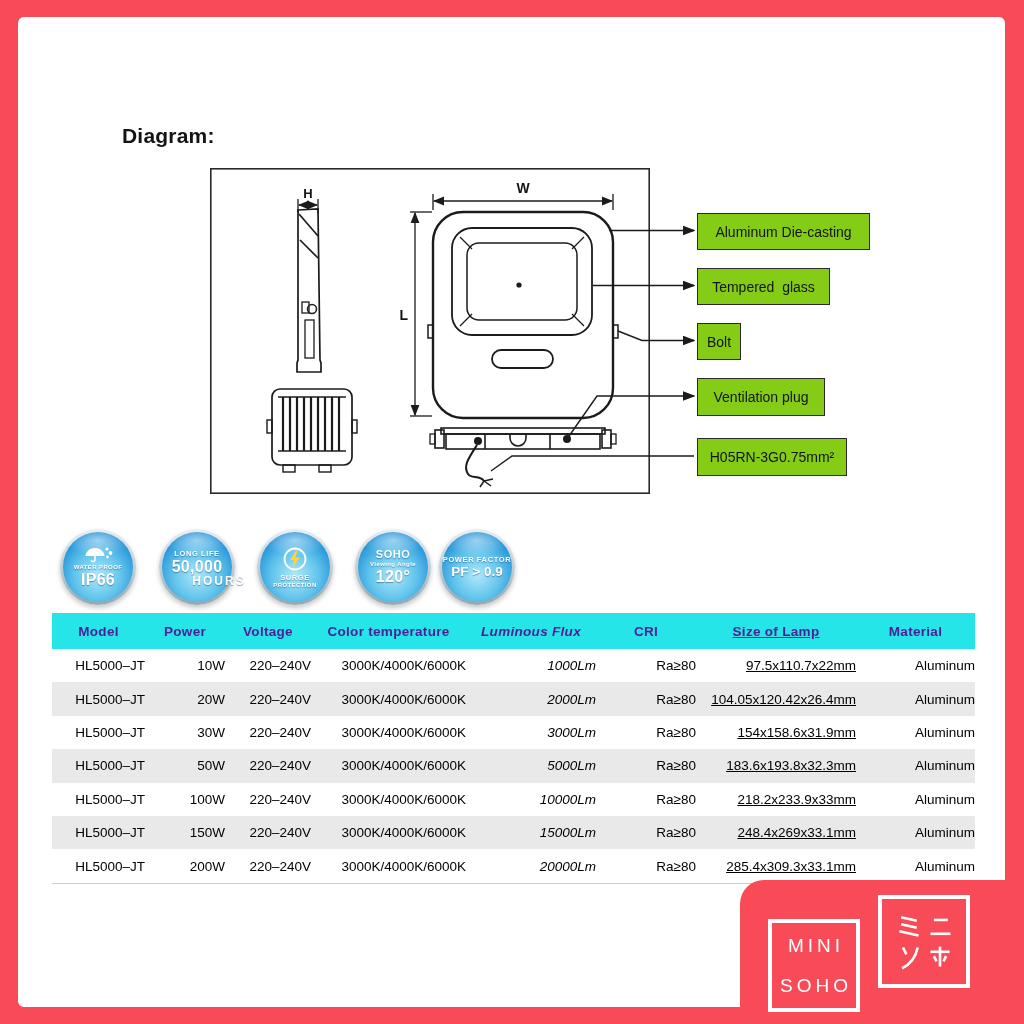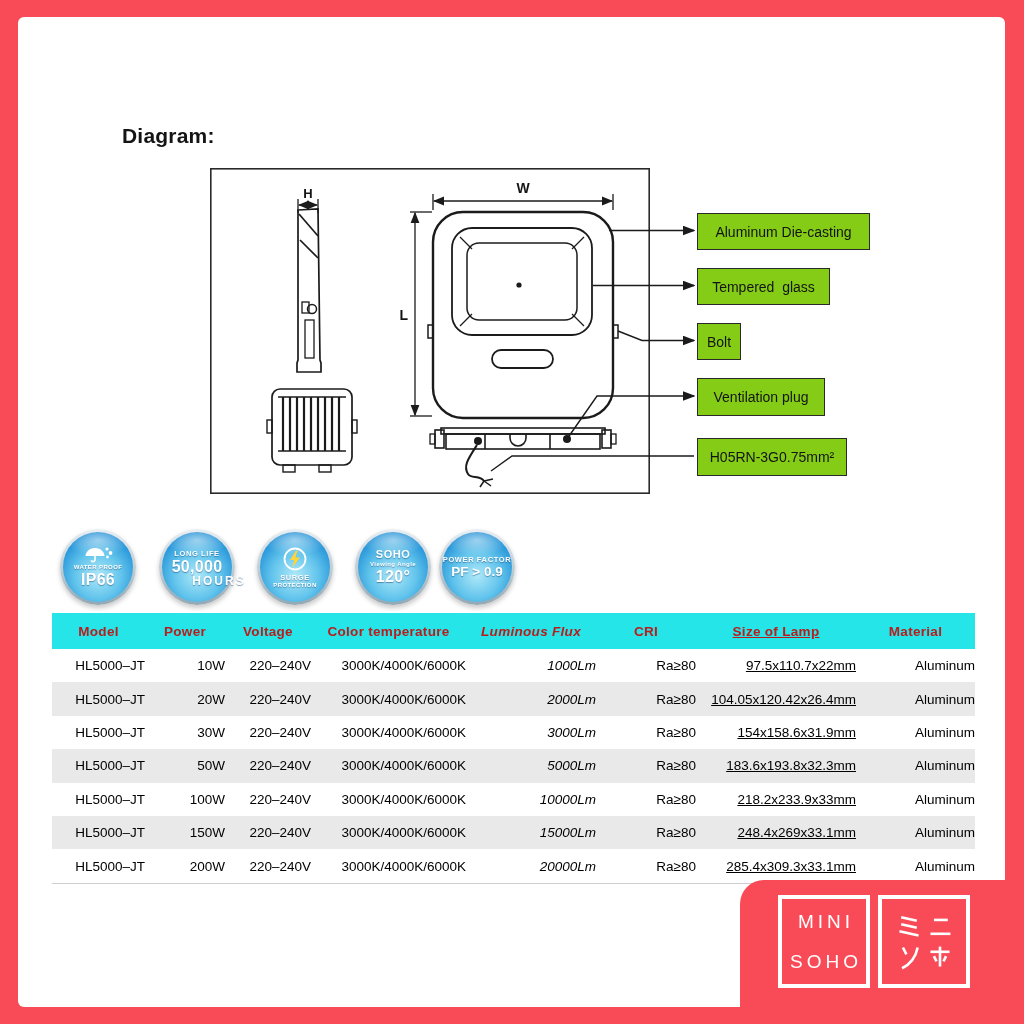--- a/index.html
+++ b/index.html
@@ -51,21 +51,21 @@
   .b-big2{font-size:13.5px;font-weight:bold;line-height:16px;}
   .b-hours{font-size:12px;font-weight:bold;letter-spacing:2px;line-height:10px;padding-left:44px;}
   .badge-icon{display:block;margin-bottom:1px;}
 
   .spec-table{
     position:absolute;left:52px;top:613px;width:923px;
     border-collapse:collapse;table-layout:fixed;
     border-bottom:1px solid #cdcdcd;
   }
   .spec-table th{
-    background:#26e5e8;color:#b91c1c;font-size:13.5px;font-weight:bold;
+    background:#26e5e8;color:#4c1d95;font-size:13.5px;font-weight:bold;
     height:36px;text-align:center;letter-spacing:0.3px;padding:0;
   }
   .spec-table td{
     font-size:13.5px;color:#000000;height:33.4px;text-align:right;padding:0;
     white-space:nowrap;
   }
   .spec-table tbody tr:nth-child(even){background:#e9e9e9;}
   .spec-table tbody tr:nth-child(odd){background:#ffffff;}
   .spec-table th:nth-child(1),.spec-table td:nth-child(1){width:93px;}
   .spec-table th:nth-child(2),.spec-table td:nth-child(2){width:80px;}
@@ -79,21 +79,21 @@
   .logo-block{
     position:absolute;left:740px;top:880px;width:284px;height:144px;
     background:#f94b57;border-top-left-radius:24px;z-index:5;
   }
   .logo-box{
     position:absolute;top:15px;width:92px;height:93px;
     border:4px solid #ffffff;box-sizing:border-box;
     display:flex;flex-direction:column;align-items:center;justify-content:center;
     color:#ffffff;
   }
-  .logo-box-latin{left:38px;gap:20px;}
+  .logo-box-latin{left:28px;gap:20px;margin-top:24px;}
   .logo-box-jp{left:138px;gap:5px;}
   .logo-line{font-size:19px;letter-spacing:4px;line-height:20px;padding-left:4px;}
   .jp-row{display:flex;gap:5px;}
 </style>
 </head>
 <body>
 
 <div class="panel"></div>
 
 <div class="heading">Diagram:</div>

